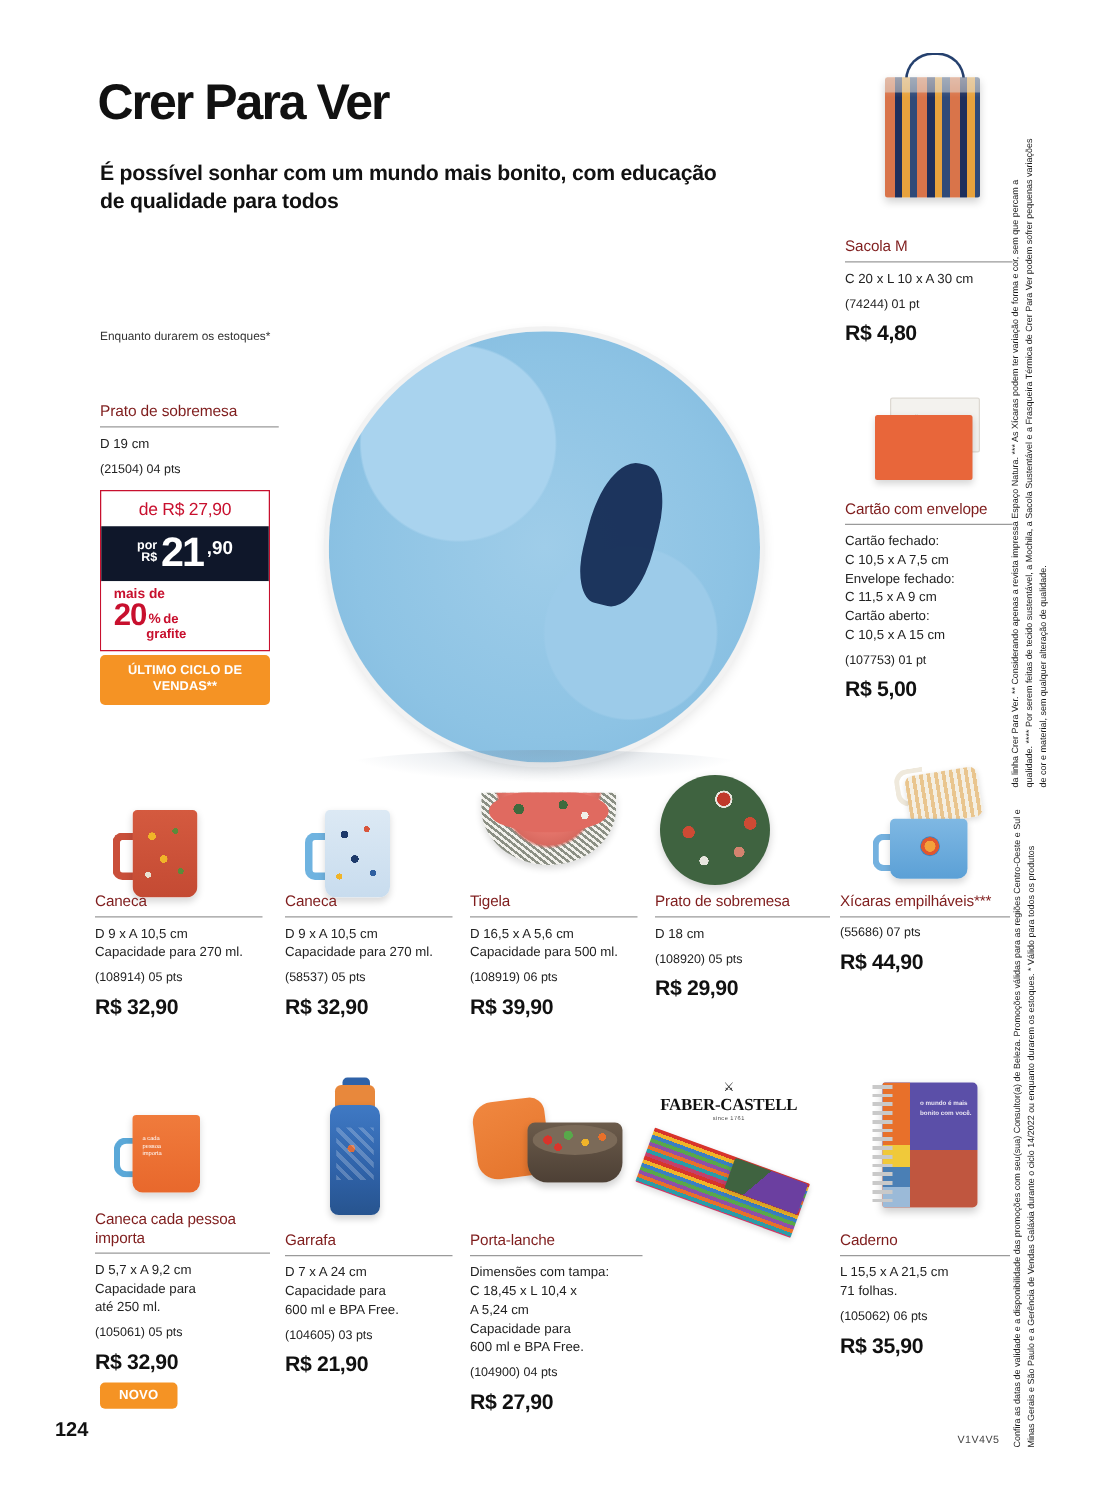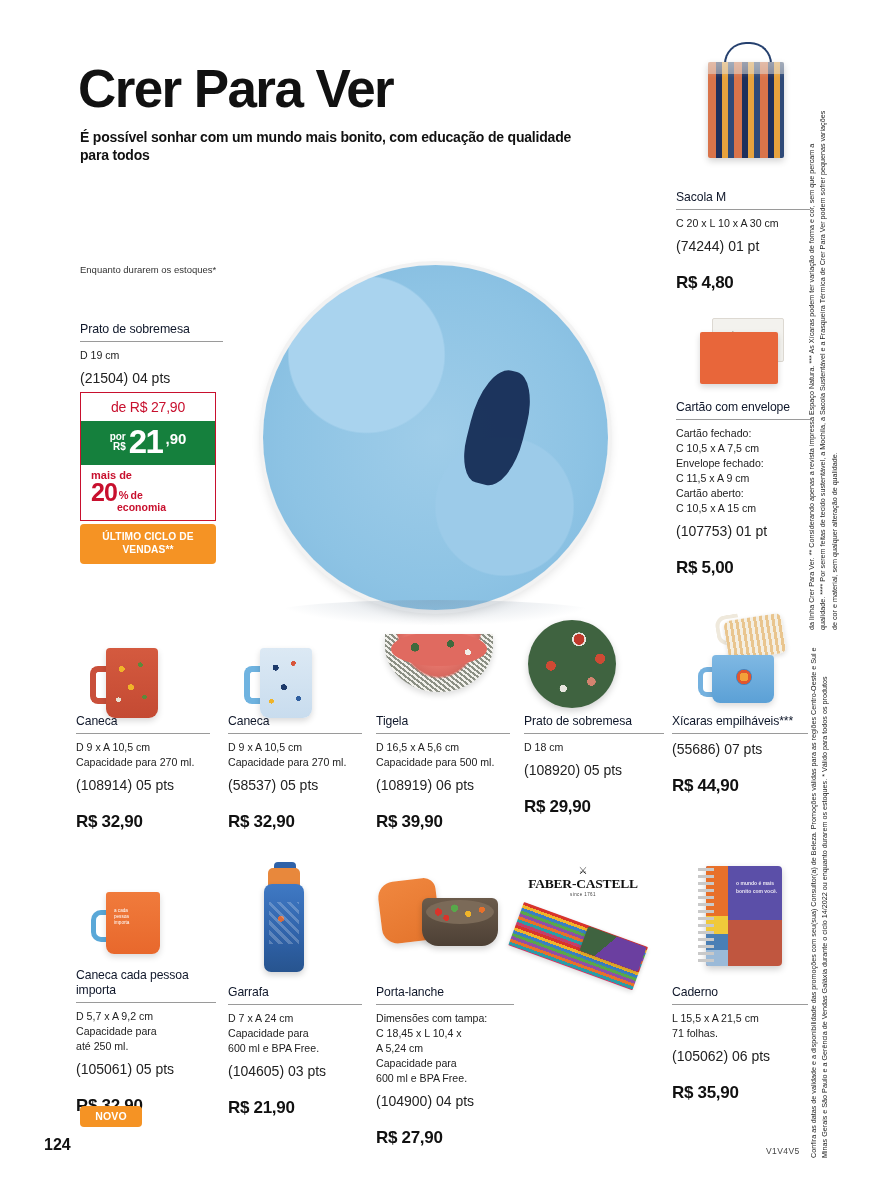--- a/index.html
+++ b/index.html
@@ -7,64 +7,64 @@
     width:880px;height:1200px;position:relative;overflow:hidden;
     font-family:"Liberation Sans","DejaVu Sans",sans-serif;
     color:#1a1a1a;
     -webkit-font-smoothing:antialiased;
   }
   .page{position:relative;width:880px;height:1200px;}
 
   
   .hero-title{
     position:absolute;left:78px;top:62px;
-    font-size:53px;line-height:1.0;font-weight:700;letter-spacing:-1.6px;
+    font-size:40px;line-height:1.0;font-weight:700;letter-spacing:-1.6px;
     color:#111;
   }
   .hero-sub{
     position:absolute;left:80px;top:128px;width:500px;
-    font-size:14px;line-height:1.32;font-weight:700;color:#111;letter-spacing:-0.2px;
+    font-size:17px;line-height:1.32;font-weight:700;color:#111;letter-spacing:-0.2px;
   }
   .cat-title{
     position:absolute;left:80px;top:216px;width:320px;
     font-size:17px;line-height:1.35;font-weight:700;color:#111;letter-spacing:-0.1px;
   }
   .cat-sub{
     position:absolute;left:80px;top:264px;
     font-size:9.5px;color:#333;font-weight:400;
   }
 
   
   .pname{
-    font-size:12.2px;font-weight:400;color:#0f172a;line-height:1.22;
+    font-size:12.2px;font-weight:400;color:#7f1d1d;line-height:1.22;
     padding-bottom:4px;letter-spacing:-0.1px;
   }
   .prule{border-bottom:1px solid #9a9a9a;margin-bottom:6px;}
   .pdesc{font-size:10.6px;line-height:1.42;color:#222;}
-  .pcode{font-size:14px;line-height:1.42;color:#222;margin-top:6px;}
-  .pprice{font-size:17px;font-weight:700;color:#111;margin-top:16px;letter-spacing:-0.3px;}
+  .pcode{font-size:10px;line-height:1.42;color:#222;margin-top:6px;}
+  .pprice{font-size:17px;font-weight:700;color:#111;margin-top:6px;letter-spacing:-0.3px;}
 
   
   .offer-head{
     position:absolute;left:80px;top:322px;width:143px;
   }
   .offer-head .pname{font-size:12.4px;}
   .offer-meta{position:absolute;left:80px;top:348px;width:150px;}
 
   .pricebox{
     position:absolute;left:80px;top:392px;width:136px;
     border:1.6px solid #c8102e;background:#fff;
     box-sizing:border-box;
   }
   .pb-from{
     text-align:center;color:#c8102e;font-size:14px;padding:6px 0 6px;
     font-weight:400;letter-spacing:-0.2px;
   }
   .pb-main{
-    background:#15803d;color:#fff;display:flex;align-items:center;
+    background:#0f172a;color:#fff;display:flex;align-items:center;
     justify-content:center;padding:6px 0 8px;gap:3px;
   }
   .pb-main .lbl{font-size:10px;font-weight:700;line-height:1.02;text-align:right;}
   .pb-main .big{font-size:33px;font-weight:700;line-height:0.92;letter-spacing:-1.5px;}
   .pb-main .cents{font-size:15px;font-weight:700;align-self:flex-start;margin-top:3px;}
   .pb-eco{
     background:#fff;color:#c8102e;padding:5px 0 7px 10px;
     display:flex;flex-direction:column;
   }
   .pb-eco .l1{font-size:11px;line-height:1;font-weight:bold;}
@@ -405,21 +405,21 @@
       <div class="big">21</div>
       <div class="cents">,90</div>
     </div>
     <div class="pb-eco">
       <div class="l1">mais de</div>
       <div class="l2">
         <span class="num">20</span>
         <span class="pct">%</span>
         <span class="de">de</span>
       </div>
-      <div class="eco2">economia</div>
+      <div class="eco2">grafite</div>
     </div>
   </div>
   <div class="tag-ciclo">ÚLTIMO CICLO DE VENDAS**</div>
 
   <div class="img sacola">
     <div class="handle"></div>
     <div class="body"></div>
     <div class="flap"></div>
   </div>
   <div class="blk" style="left:676px;top:190px;width:134px;">

